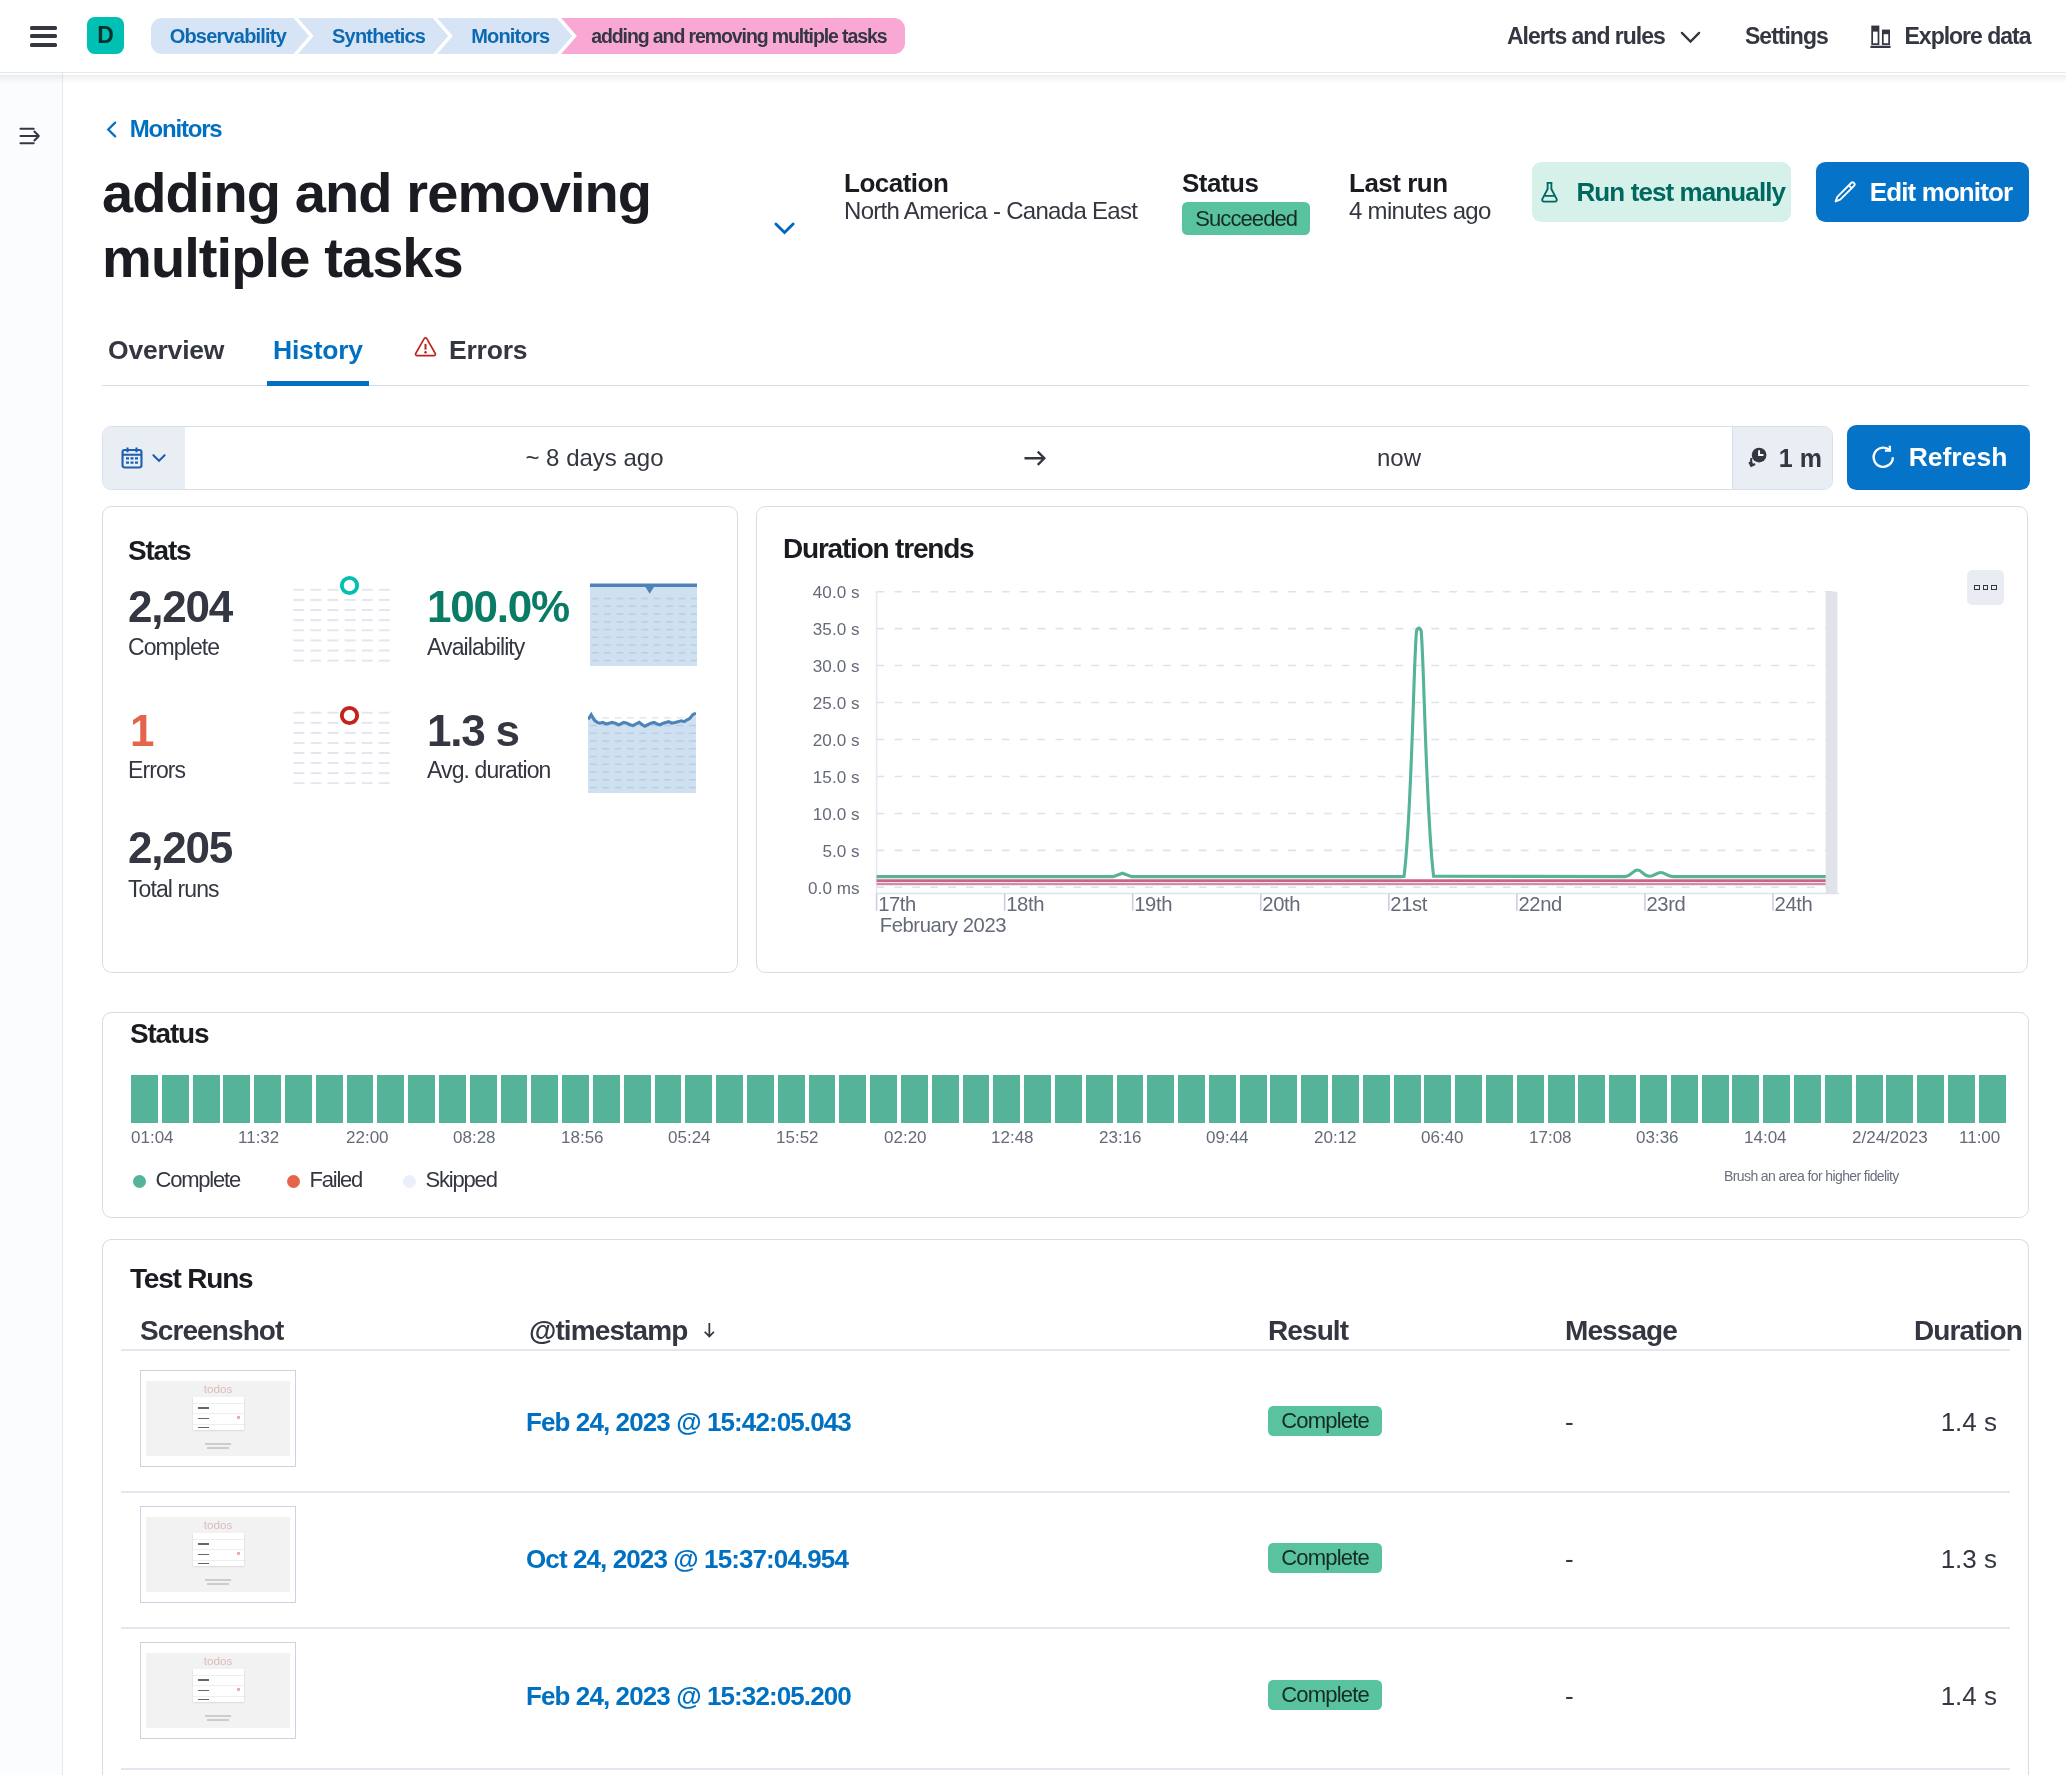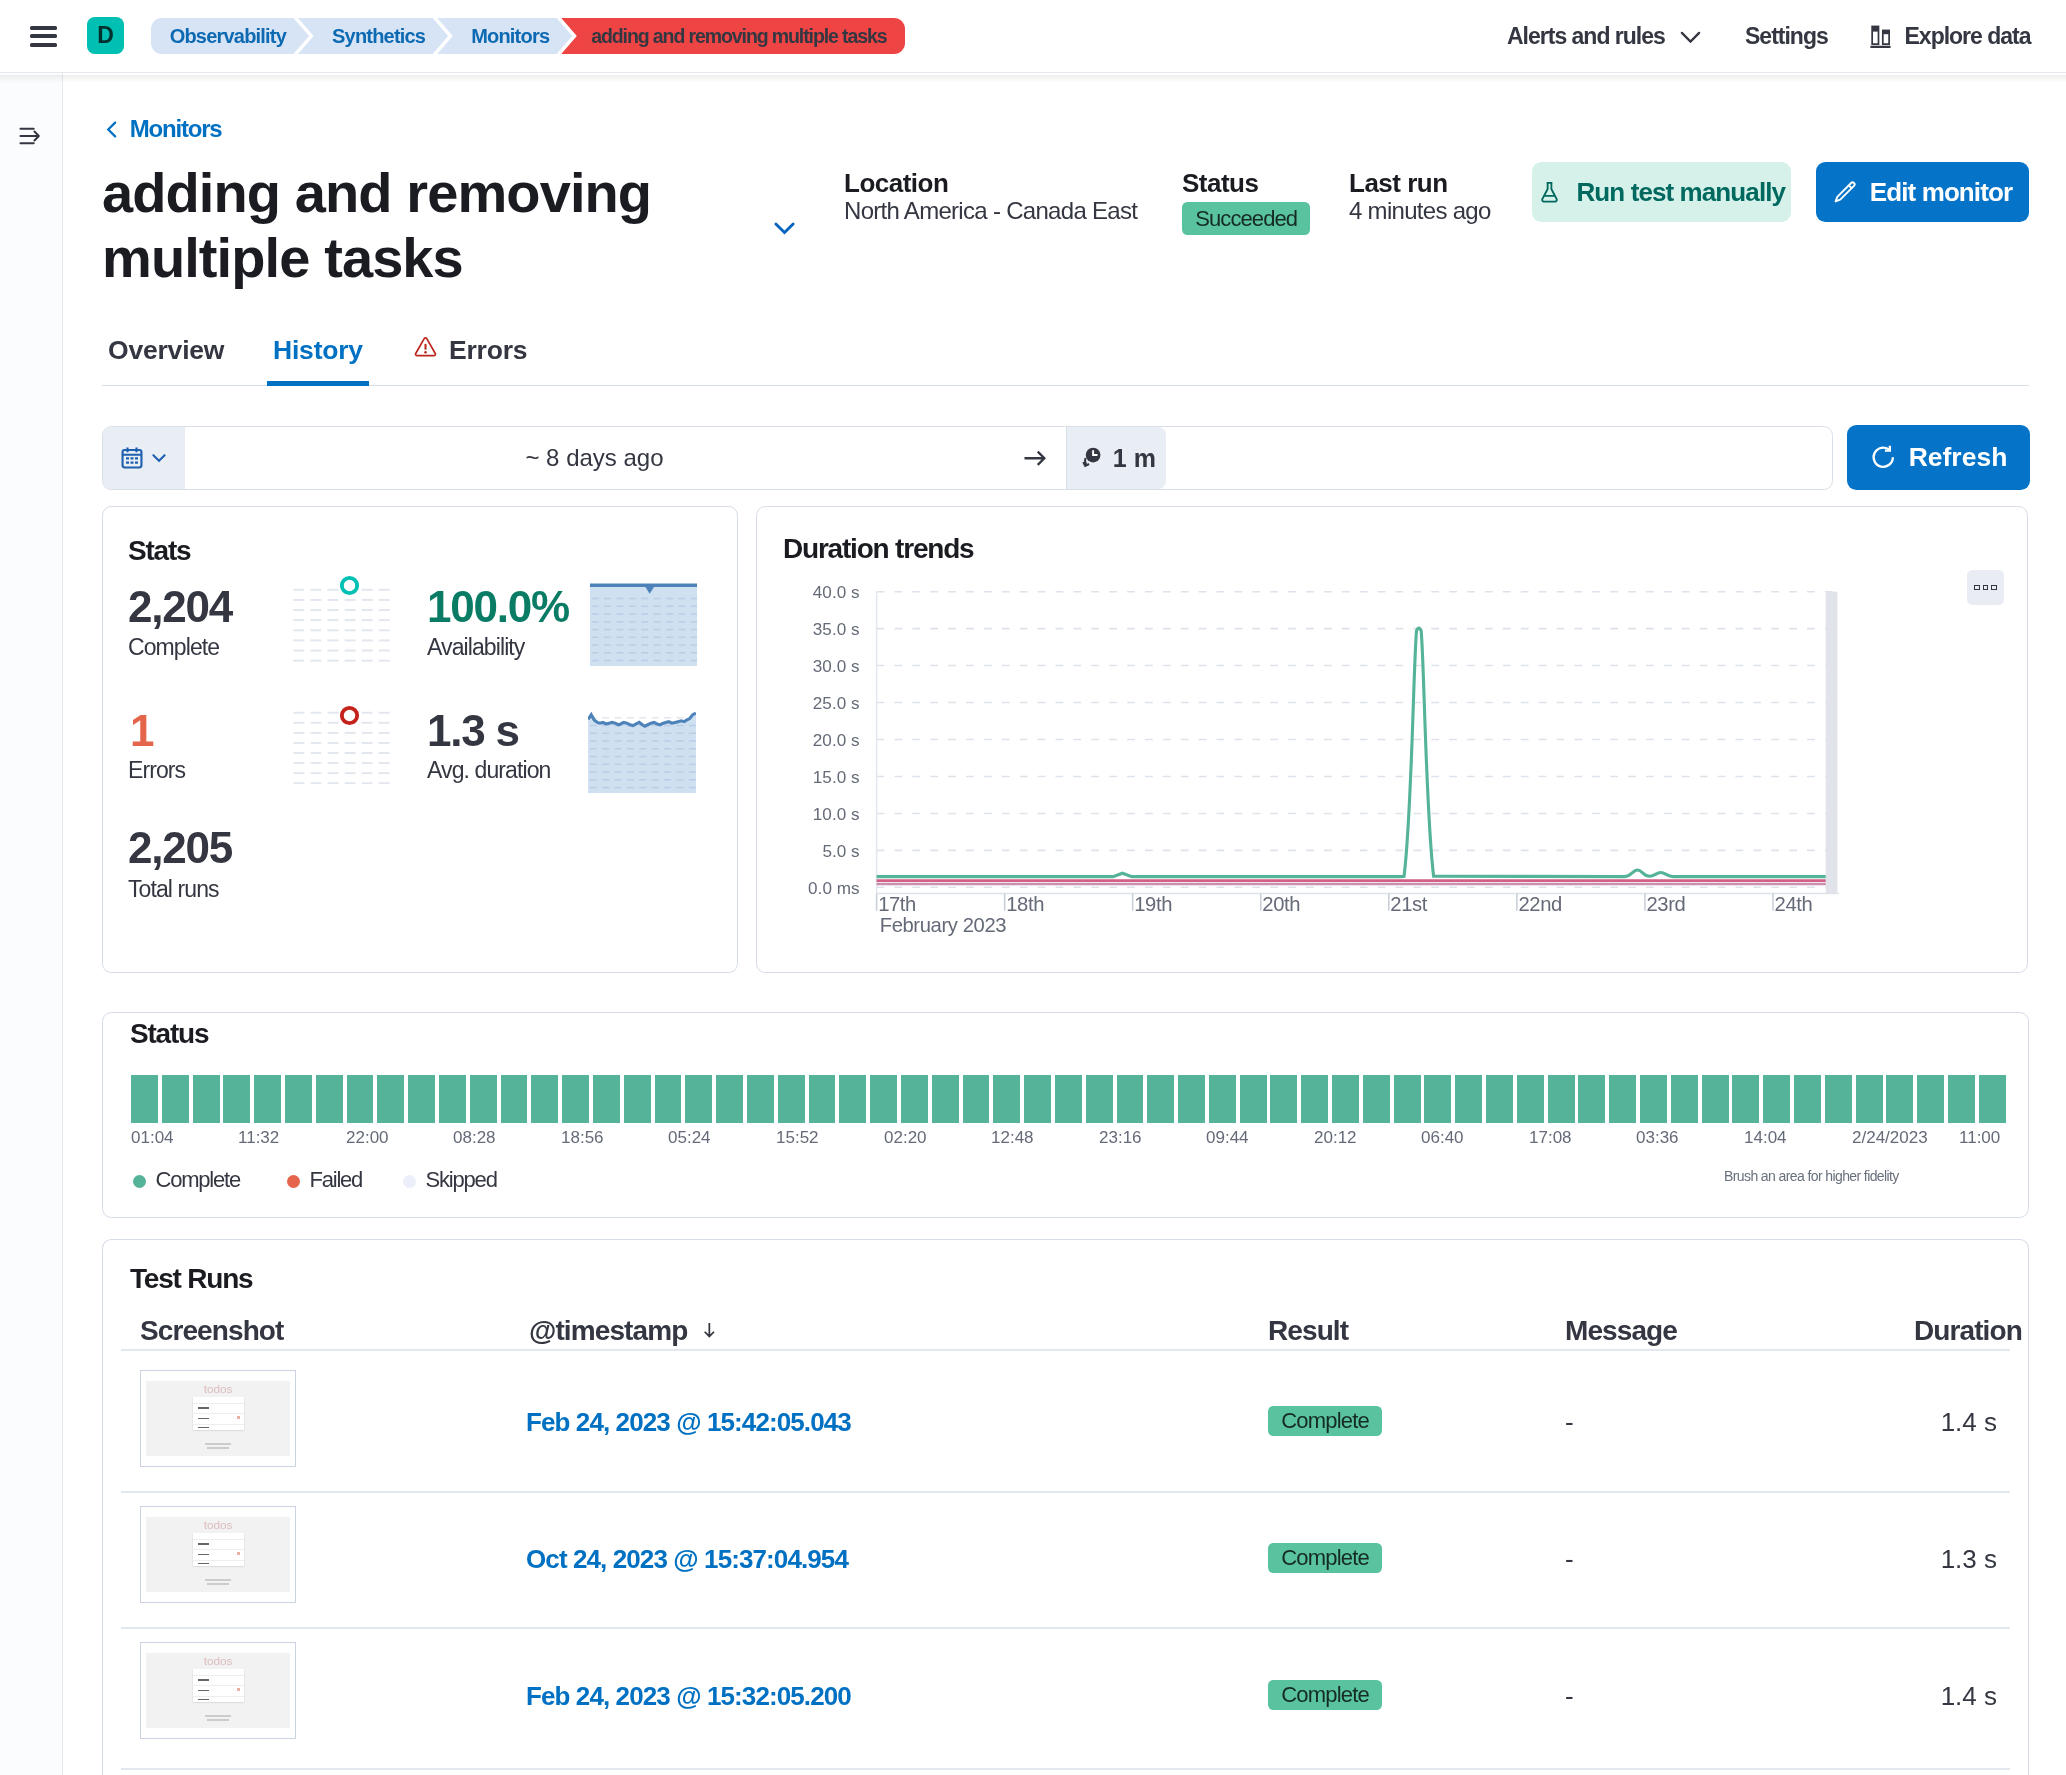--- a/index.html
+++ b/index.html
@@ -7,21 +7,21 @@
 #page { position:relative; width:2066px; height:1775px; overflow:hidden; }
 .abs { position:absolute; }
 
 
 #topbar { position:absolute; left:0; top:0; width:2066px; height:73px; background:#fff; border-bottom:1.6px solid #E4E8EF; z-index:10; }
 #hamburger div { position:absolute; left:30px; width:27px; height:3.9px; border-radius:1.6px; background:#343741; }
 #dbadge { position:absolute; left:87px; top:17px; width:37px; height:37px; border-radius:7.8px; background:#00BFB3; color:#00312E; font-weight:700; font-size:23px; text-align:center; line-height:37px; }
 .crumbs { position:absolute; left:151px; top:18px; height:36px; display:flex; }
 .chip { height:36px; line-height:36px; font-size:20px; font-weight:600; letter-spacing:-0.8px; padding:0 23px 0 18.7px; position:relative; }
 .chip.blue { background:#D7E4F5; color:#0D6AB2; }
-.chip.gray { background:#ef4444; color:#343741; }
+.chip.gray { background:#f9a8d4; color:#343741; }
 .chip1 { border-radius:11px 0 0 11px; clip-path:polygon(0 0, calc(100% - 15.6px) 0, 100% 50%, calc(100% - 15.6px) 100%, 0 100%); }
 .chipm { margin-left:-11px; clip-path:polygon(0 0, calc(100% - 15.6px) 0, 100% 50%, calc(100% - 15.6px) 100%, 0 100%, 15.6px 50%); padding-left:34px; }
 .chipl { margin-left:-11px; border-radius:0 11px 11px 0; clip-path:polygon(0 0, 100% 0, 100% 100%, 0 100%, 15.6px 50%); padding-left:30px; padding-right:18.7px; letter-spacing:-1.1px; font-size:19.5px; }
 .topright { position:absolute; top:0; height:73px; display:flex; align-items:center; font-size:23px; font-weight:600; letter-spacing:-1px; color:#343741; }
 
 
 #rail { position:absolute; left:0; top:73px; width:63px; height:1702px; background:#FBFCFD; border-right:1.6px solid #E4E8EF; }
 #topshadow { position:absolute; left:0; top:75px; width:2066px; height:7.8px; background:linear-gradient(#00000010, #0000); }
 
 
@@ -170,20 +170,21 @@
       <svg width="18" height="18" viewBox="0 0 16 16" style="margin-left:6.2px">
           <path d="M3 5.5 8 10.5 13 5.5" fill="none" stroke="#1F5FB0" stroke-width="1.8" stroke-linecap="round"></path>
         </svg>
     </div>
     <div style="width:819px; display:flex; align-items:center; justify-content:center; font-size:24px; color:#343741;">~ 8 days ago</div>
     <div style="width:62px; display:flex; align-items:center; justify-content:center;">
       <svg width="26.5" height="26.5" viewBox="0 0 16 16">
           <path d="M1.5 8h12M9.5 4 13.5 8 9.5 12" fill="none" stroke="#343741" stroke-width="1.4"></path>
         </svg>
     </div>
+    <div style="flex:1; display:flex; align-items:center; justify-content:center; font-size:24px; color:#343741;">now</div>
     <div class="dseg" style="width:100px; border-radius:0 7.8px 7.8px 0; border-left:1.6px solid #D9DFE9; font-size:25px; font-weight:600; color:#343741;">
       <svg width="28" height="28" viewBox="0 0 16 16" style="margin-right:7.8px">
         <circle cx="9.2" cy="6.3" r="4.2" fill="#343741"></circle>
         <path d="M9.2 3.6v2.7h2.5" stroke="#fff" stroke-width="1.1" fill="none"></path>
         <path d="M4.9 8.0a4.4 4.4 0 0 0 0.9 4.4M3.6 10.3l1.1 2.2 2.2-1.1" fill="none" stroke="#343741" stroke-width="1.2"></path>
       </svg>
       1 m
     </div>
   </div>
   <div id="refreshbtn">

